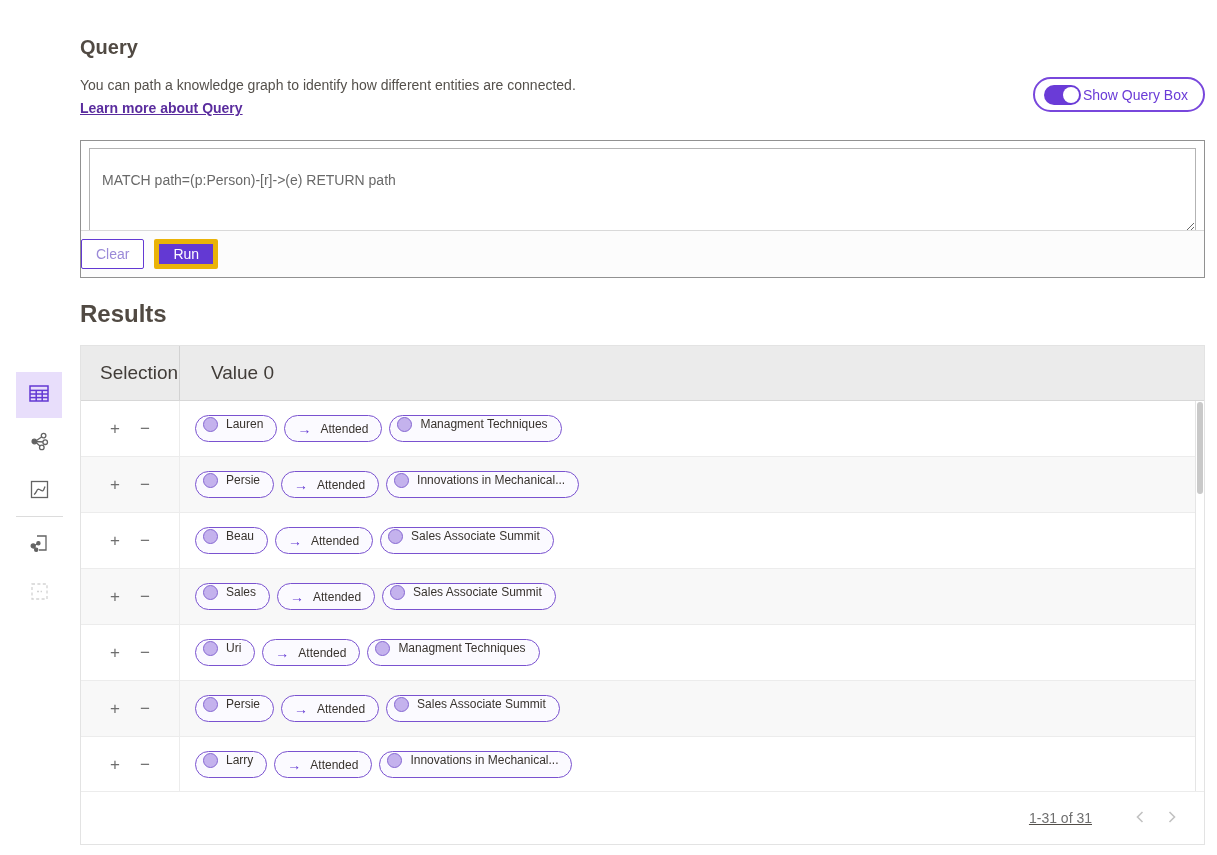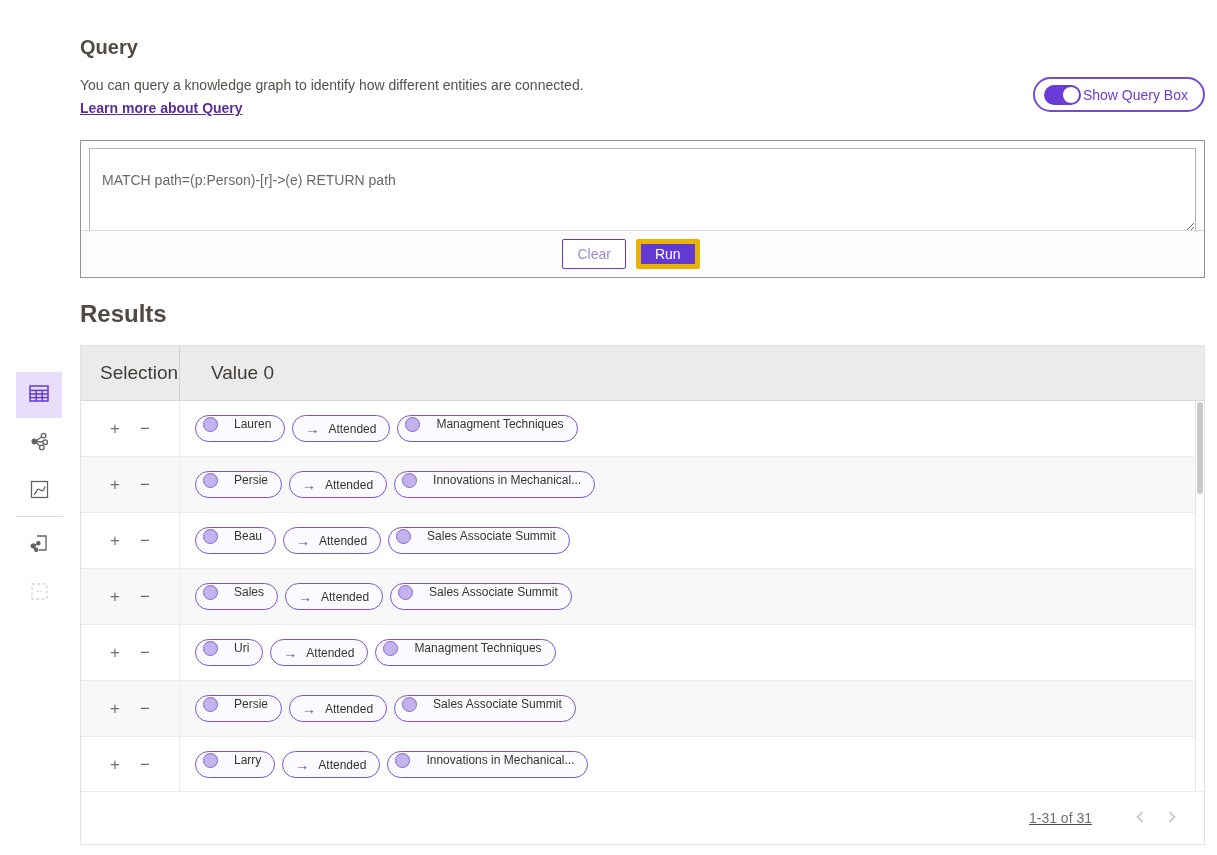--- a/index.html
+++ b/index.html
@@ -19,21 +19,21 @@
   .switch .knob { position: absolute; top: 2px; right: 2px; width: 16px; height: 16px; border-radius: 50%; background: #fff; }
 
   
   .query-container { position: absolute; left: 80px; top: 140px; width: 1125px; height: 138px;
                      border: 1px solid #919191; background: #fff; }
   .query-input { position: absolute; left: 8px; top: 7px; width: 1107px; height: 84px;
                  border: 1px solid #b3b3b3; background: #fff; resize: both; overflow: auto;
                  font-family: "Liberation Sans", sans-serif; font-size: 14px; color: #696969;
                  padding: 22px 12px; line-height: 1.35; }
   .query-actions { position: absolute; left: 0; right: 0; bottom: 0; height: 47px; border-top: 1px solid #d9d9d9;
-                   background: #fcfcfc; display: flex; align-items: center; justify-content: center;
+                   background: #fcfcfc; display: flex; align-items: center; justify-content: flex-start;
                    gap: 10px; padding-right: 23px; }
   .btn { height: 30px; padding: 0 14px; font-size: 14px; border-radius: 2px; cursor: pointer;
          font-family: "Liberation Sans", sans-serif; }
   .btn-clear { background: #fff; border: 1px solid #6339d3; color: #9b8ad8; }
   .btn-run   { background: #6339d3; border: 5px solid #eab308; color: #fff; }
 
   .results-title { position: absolute; left: 80px; top: 300px; font-size: 24px; font-weight: 700; color: #514a43; }
 
   
   .side-btn { position: absolute; left: 16px; width: 46px; height: 46px; display: flex; align-items: center;
@@ -54,39 +54,39 @@
   .trow { height: 56px; display: flex; border-bottom: 1px solid #ececec; background: #fff; }
   .trow.alt { background: #f8f8f8; }
   .cell-selection { width: 98px; flex: 0 0 auto; display: flex; align-items: center; padding-left: 29px; gap: 20px; }
   .rowbtn { background: none; border: none; color: #6e6e6e; font-size: 17px; line-height: 1; cursor: pointer;
             padding: 0; font-family: "Liberation Sans", sans-serif; }
   .cell-value { flex: 1; display: flex; align-items: center; padding-left: 15px; gap: 7px;
                 border-left: 1px solid #ececec; overflow: hidden; }
 
   .chip { display: inline-flex; align-items: center; height: 27px; border: 1px solid #7a52d0; border-radius: 14px;
           background: #fbfaff; font-size: 12px; color: #38332e; white-space: nowrap; cursor: pointer; }
-  .chip-node { padding: 0 13px 9px 7px; gap: 16px; }
+  .chip-node { padding: 0 13px 9px 7px; gap: 8px; }
   .chip-edge { padding: 0 13px 0 12px; gap: 9px; }
   .node-dot { width: 15px; height: 15px; border-radius: 50%; background: #c4b2ed; border: 1px solid #8668d2; flex: 0 0 auto; }
   .edge-arrow { color: #6339d3; font-size: 14px; line-height: 1; }
 
   .vscroll { position: absolute; top: 55px; right: 0; bottom: 53px; width: 9px; background: #fff;
              border-left: 1px solid #e5e5e5; cursor: pointer; }
   .vscroll .thumb { position: absolute; top: 1px; left: 1px; width: 6px; height: 92px; background: #c9c9c9; border-radius: 4px; }
 
   .tfoot { position: absolute; bottom: 0; left: 0; right: 0; height: 53px; border-top: 1px solid #ececec;
            background: #fff; display: flex; align-items: center; justify-content: flex-end; padding-right: 16px; text-decoration: underline; }
   .page-label { font-size: 14px; color: #6f6f6f; margin-right: 32px; }
   .pagebtn { background: none; border: none; cursor: default; padding: 0 11px; color: #c2c2c2; display: flex; align-items: center; }
 </style>
 </head>
 <body>
 
 <h1 class="page-title">Query</h1>
-<p class="page-desc">You can query a knowledge graph to identify how different entities are connected.</p>
+<p class="page-desc">You can path a knowledge graph to identify how different entities are connected.</p>
 <a class="learn-link">Learn more about Query</a>
 
 <div class="toggle-pill">
   <span class="switch">
       <span class="knob"></span>
     </span>
   <span>Show Query Box</span>
 </div>
 
 <div class="query-container">

